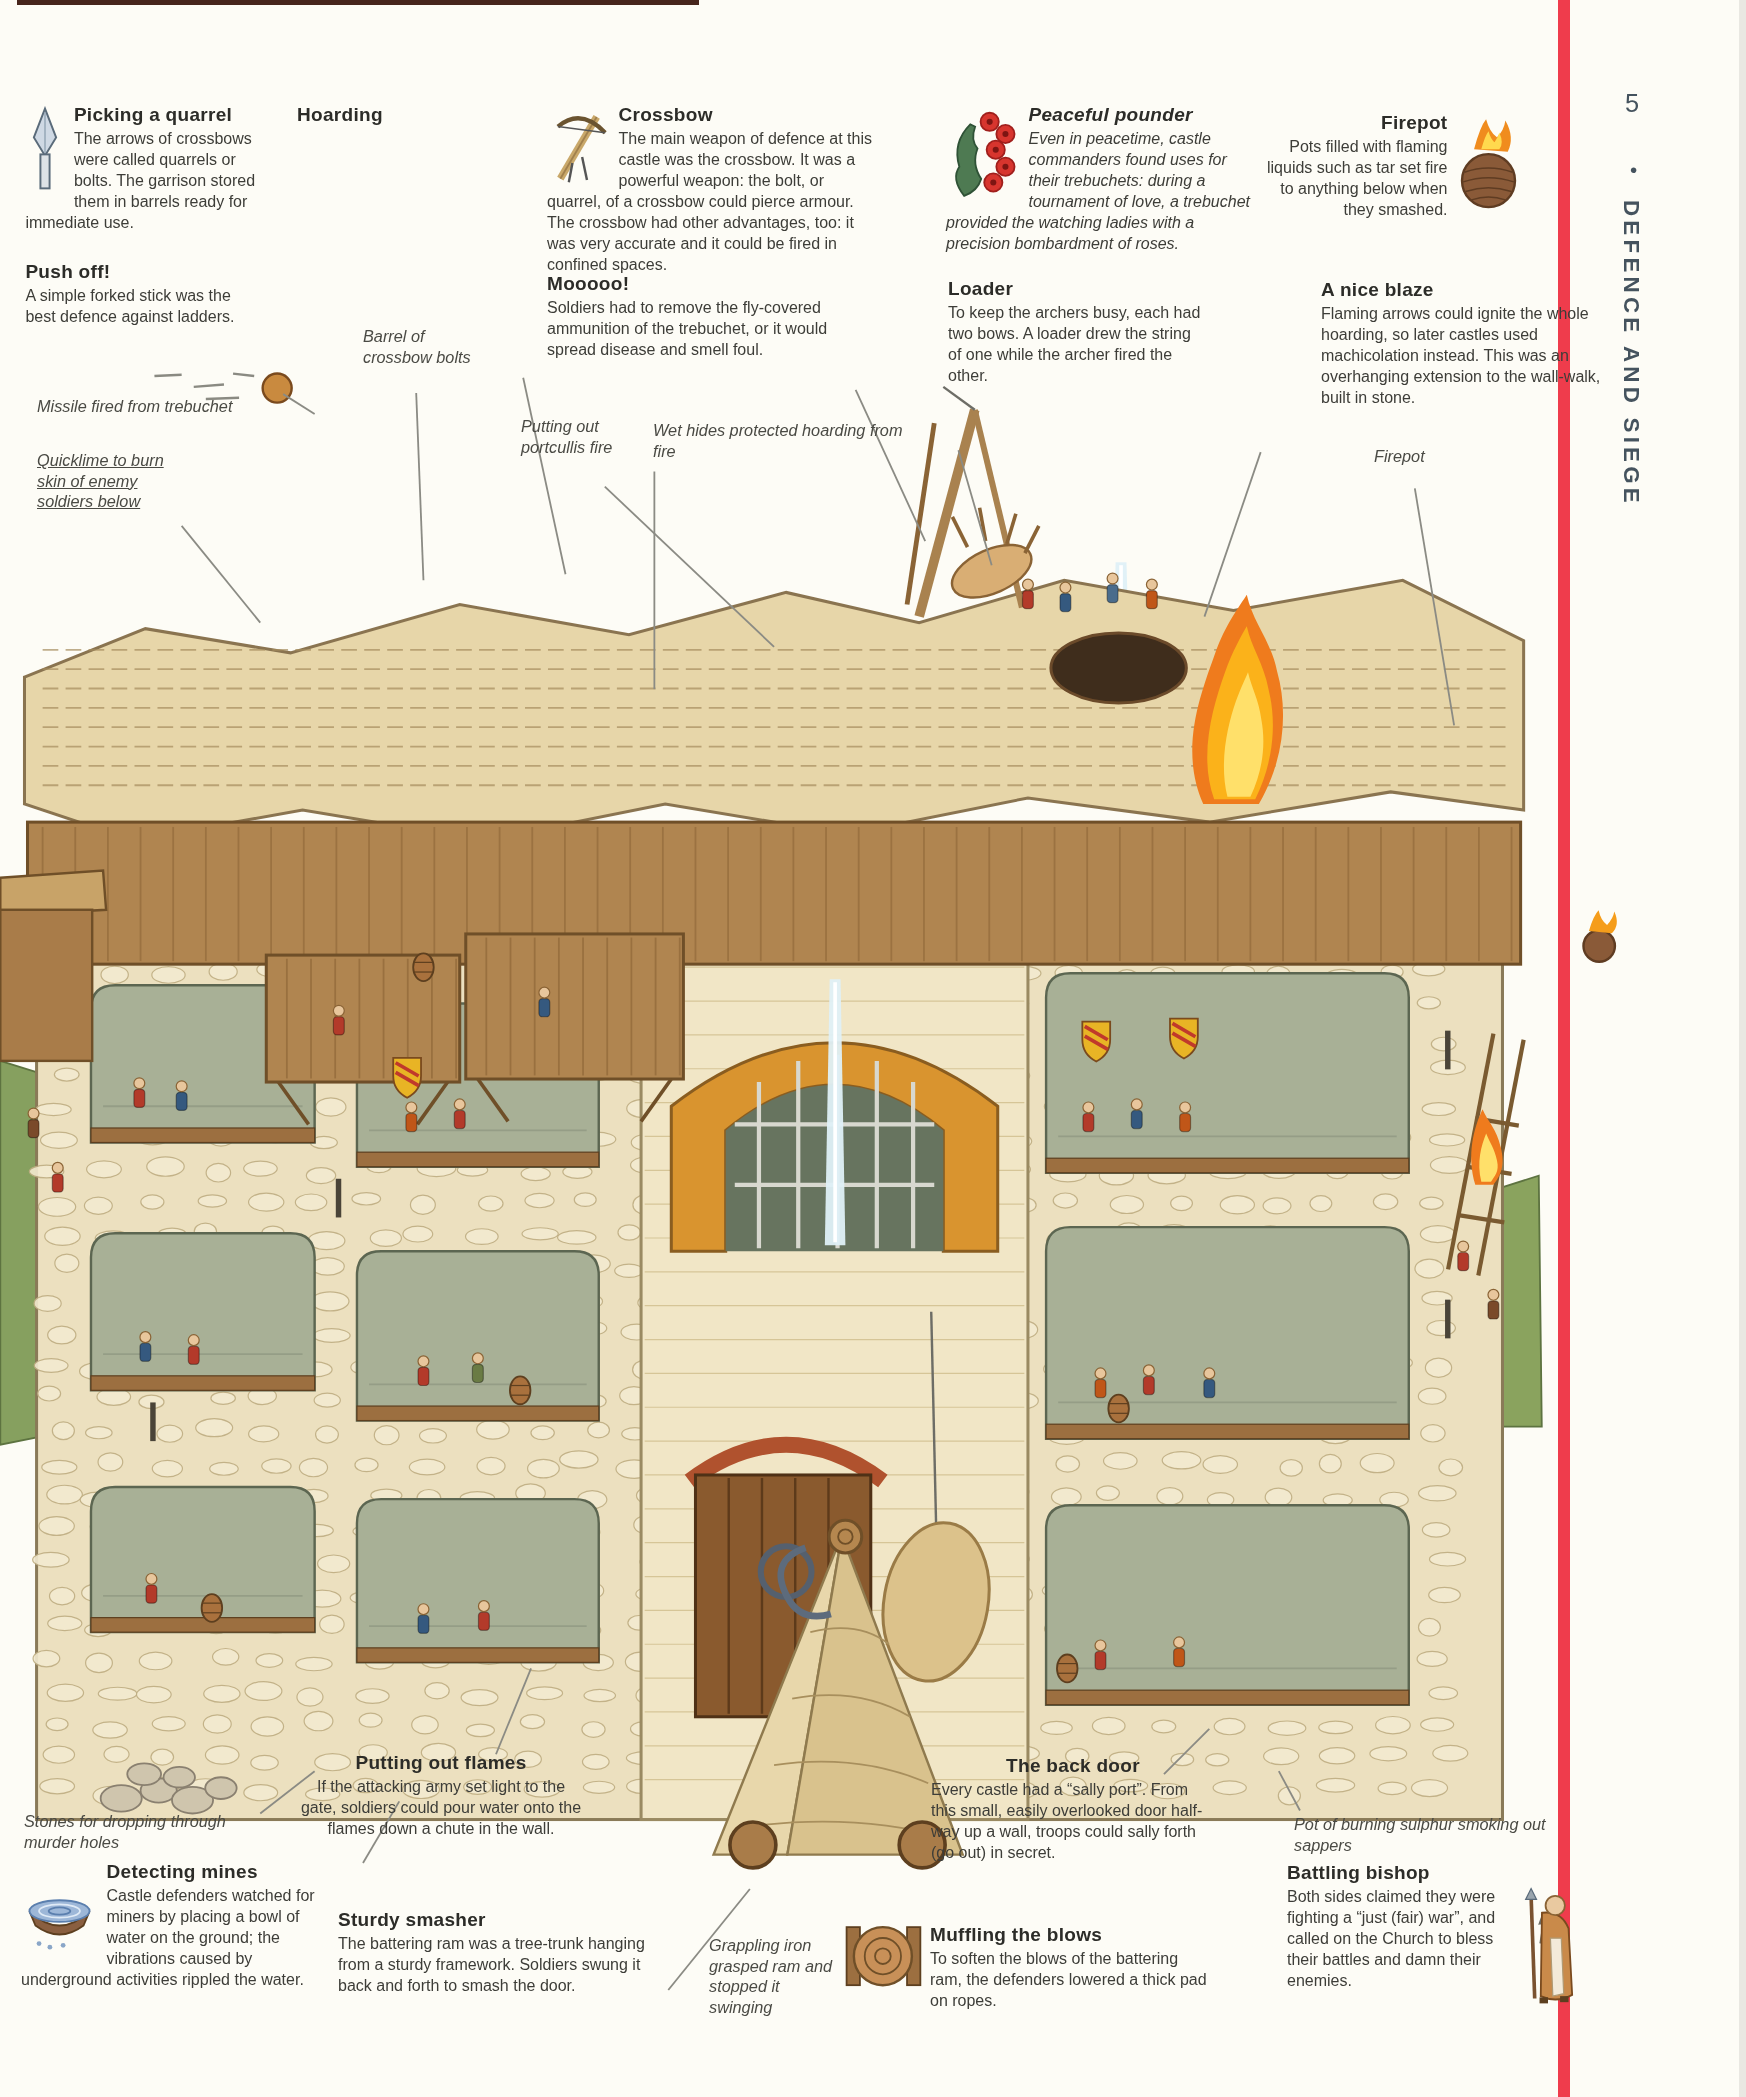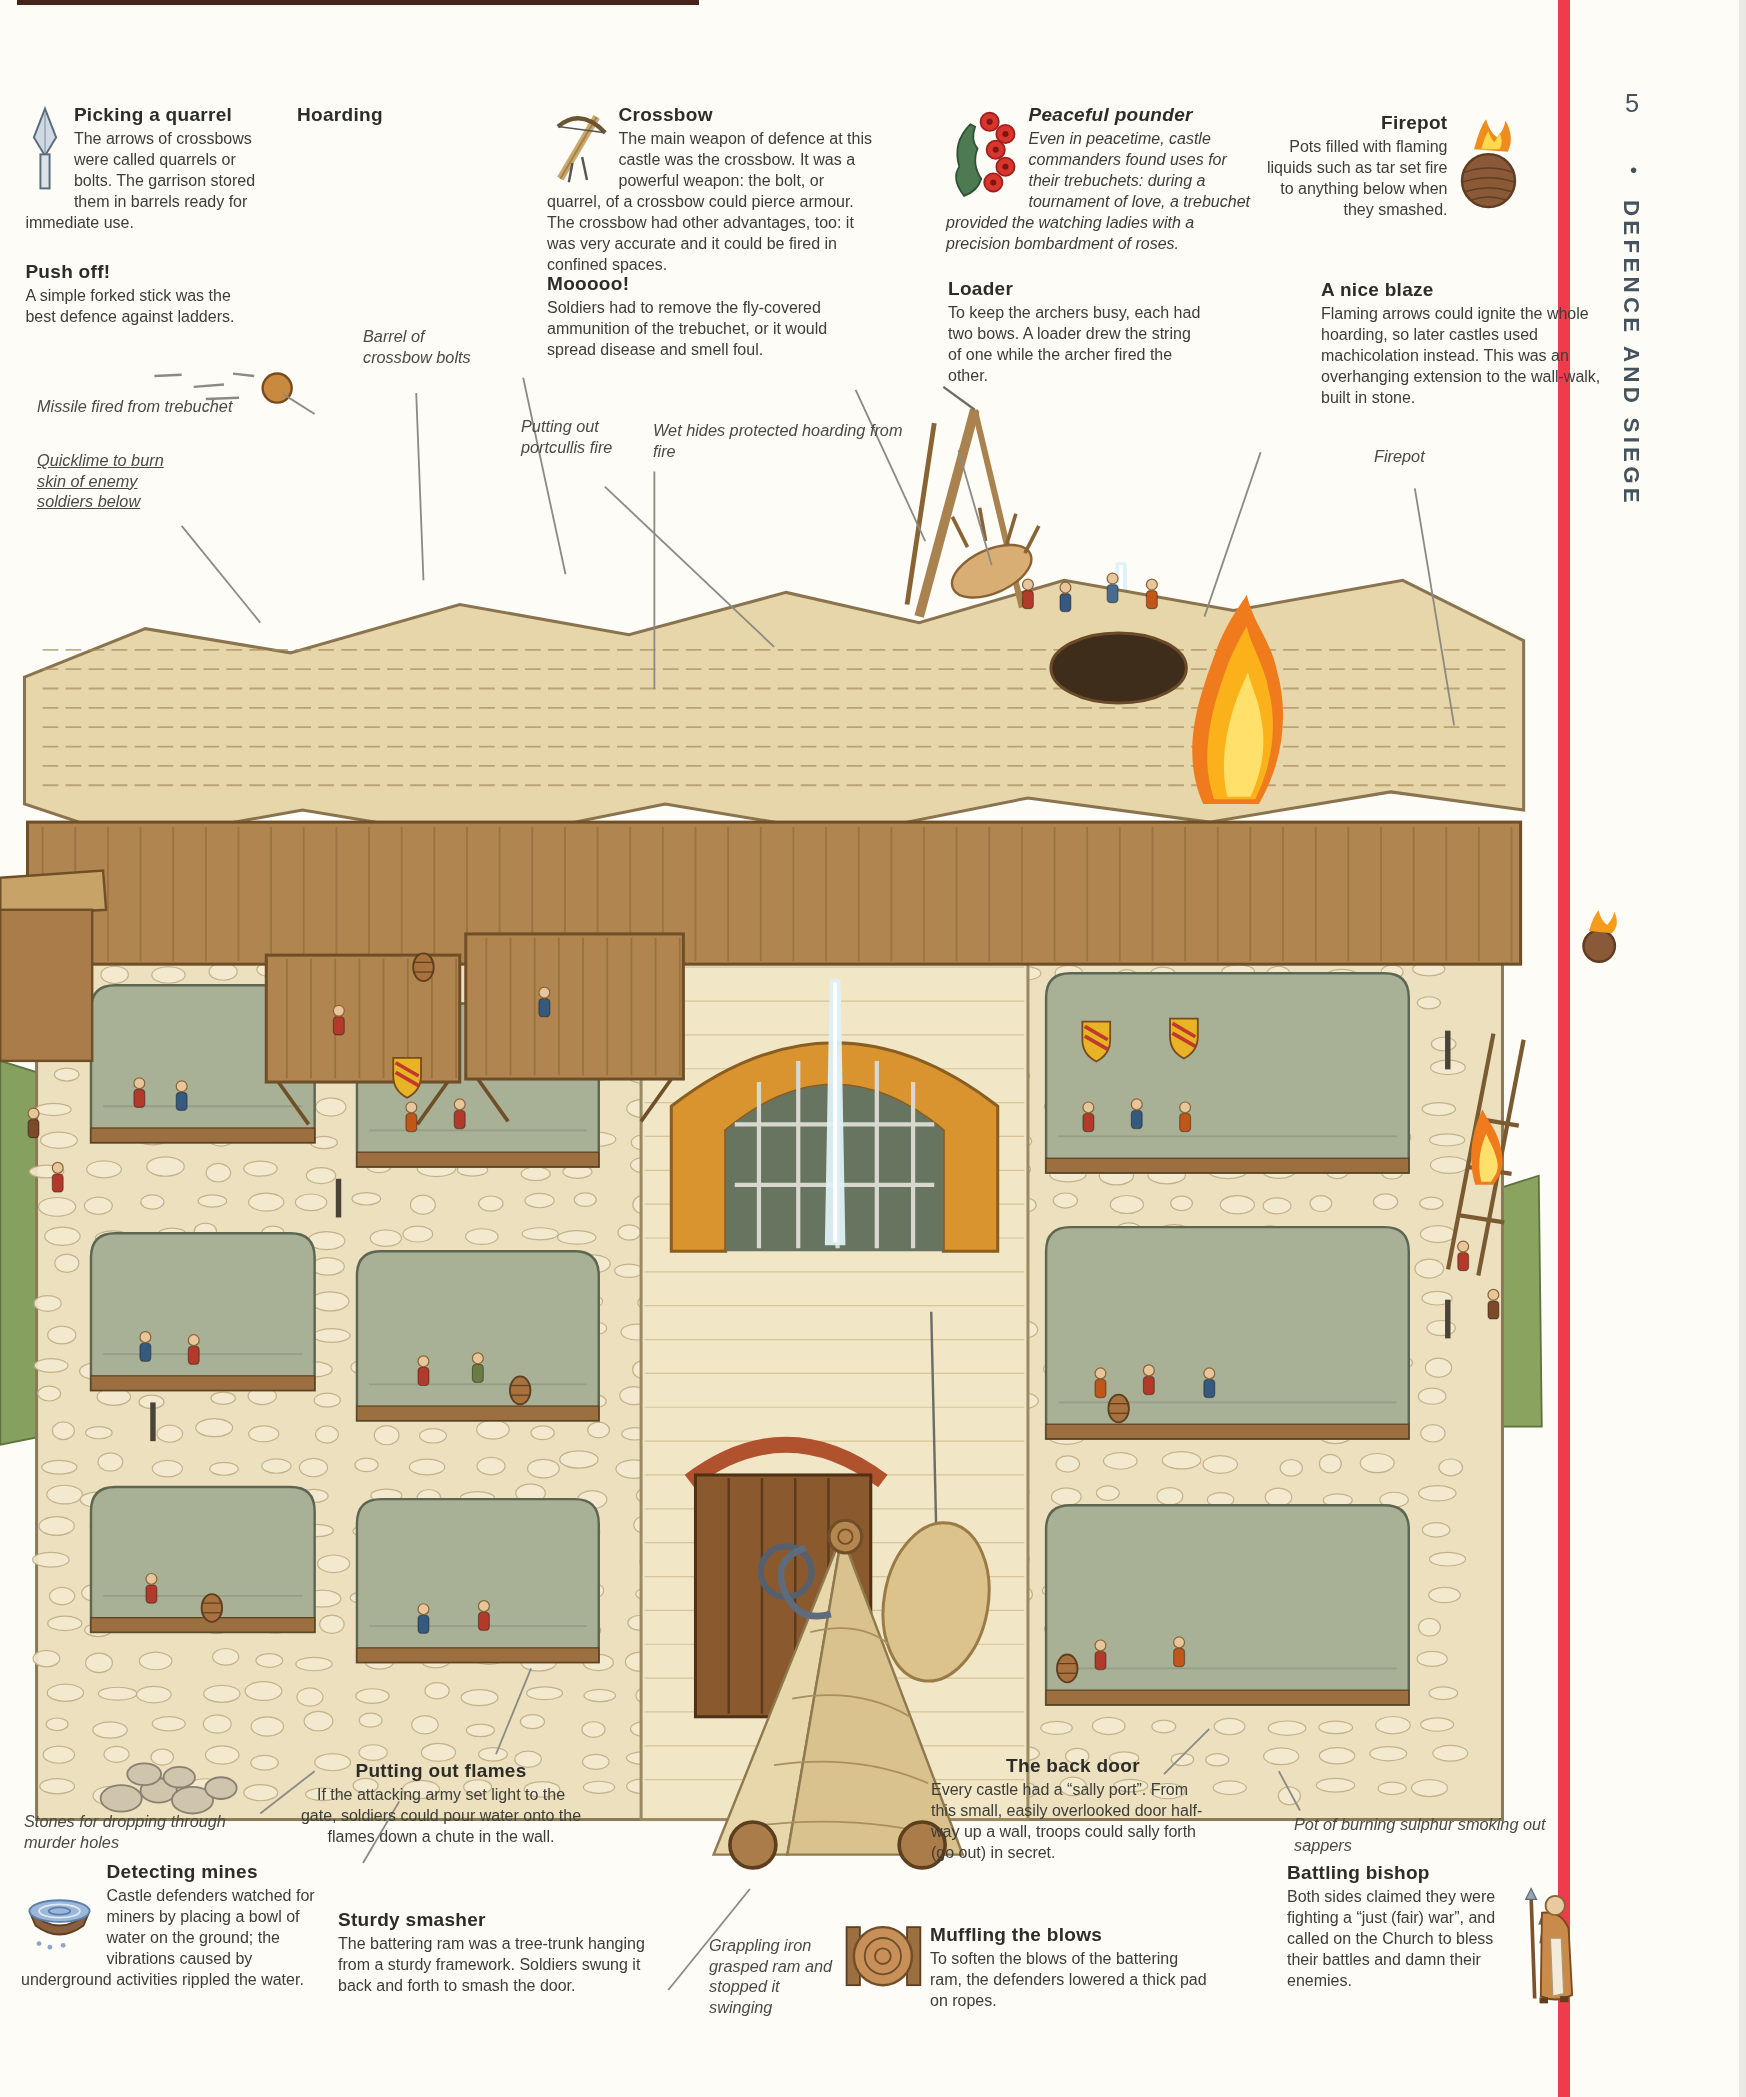--- a/index.html
+++ b/index.html
@@ -22,21 +22,21 @@
     writing-mode:vertical-rl;
   }
 
   .note{position:absolute;z-index:3;}
   .note h3{margin:0 0 2.4px 0;font-size:19px;line-height:22px;color:#2c2c28;font-weight:bold;letter-spacing:0.3px;}
   .note p{margin:0;font-size:16px;line-height:21px;color:#3d3d38;}
   .caption{position:absolute;z-index:3;font-style:italic;font-size:16.3px;line-height:20.6px;color:#4a4a44;}
   .icon-left{float:left;margin:2.4px 8.5px 2.4px 0;}
   .icon-right{float:right;margin:2.4px 0 2.4px 8.5px;}
   .align-right{text-align:right;}
-  .align-center{text-align:center;margin-top:8px;}
+  .align-center{text-align:center;}
 </style>
 </head>
 <body>
 
 <svg id="scene" viewBox="0 0 2889 3469" xmlns="http://www.w3.org/2000/svg">
 
   <polygon points="0,1755 145,1800 150,2360 0,2390" fill="#86a05f" stroke="#5d7340" stroke-width="3"></polygon>
   <polygon points="2340,2010 2545,1945 2550,2360 2355,2360" fill="#8aa35e" stroke="#5d7340" stroke-width="3"></polygon>
 
   <rect x="60" y="1580" width="2425" height="1430" fill="#ece0bf" stroke="#8a7a58" stroke-width="5"></rect>

